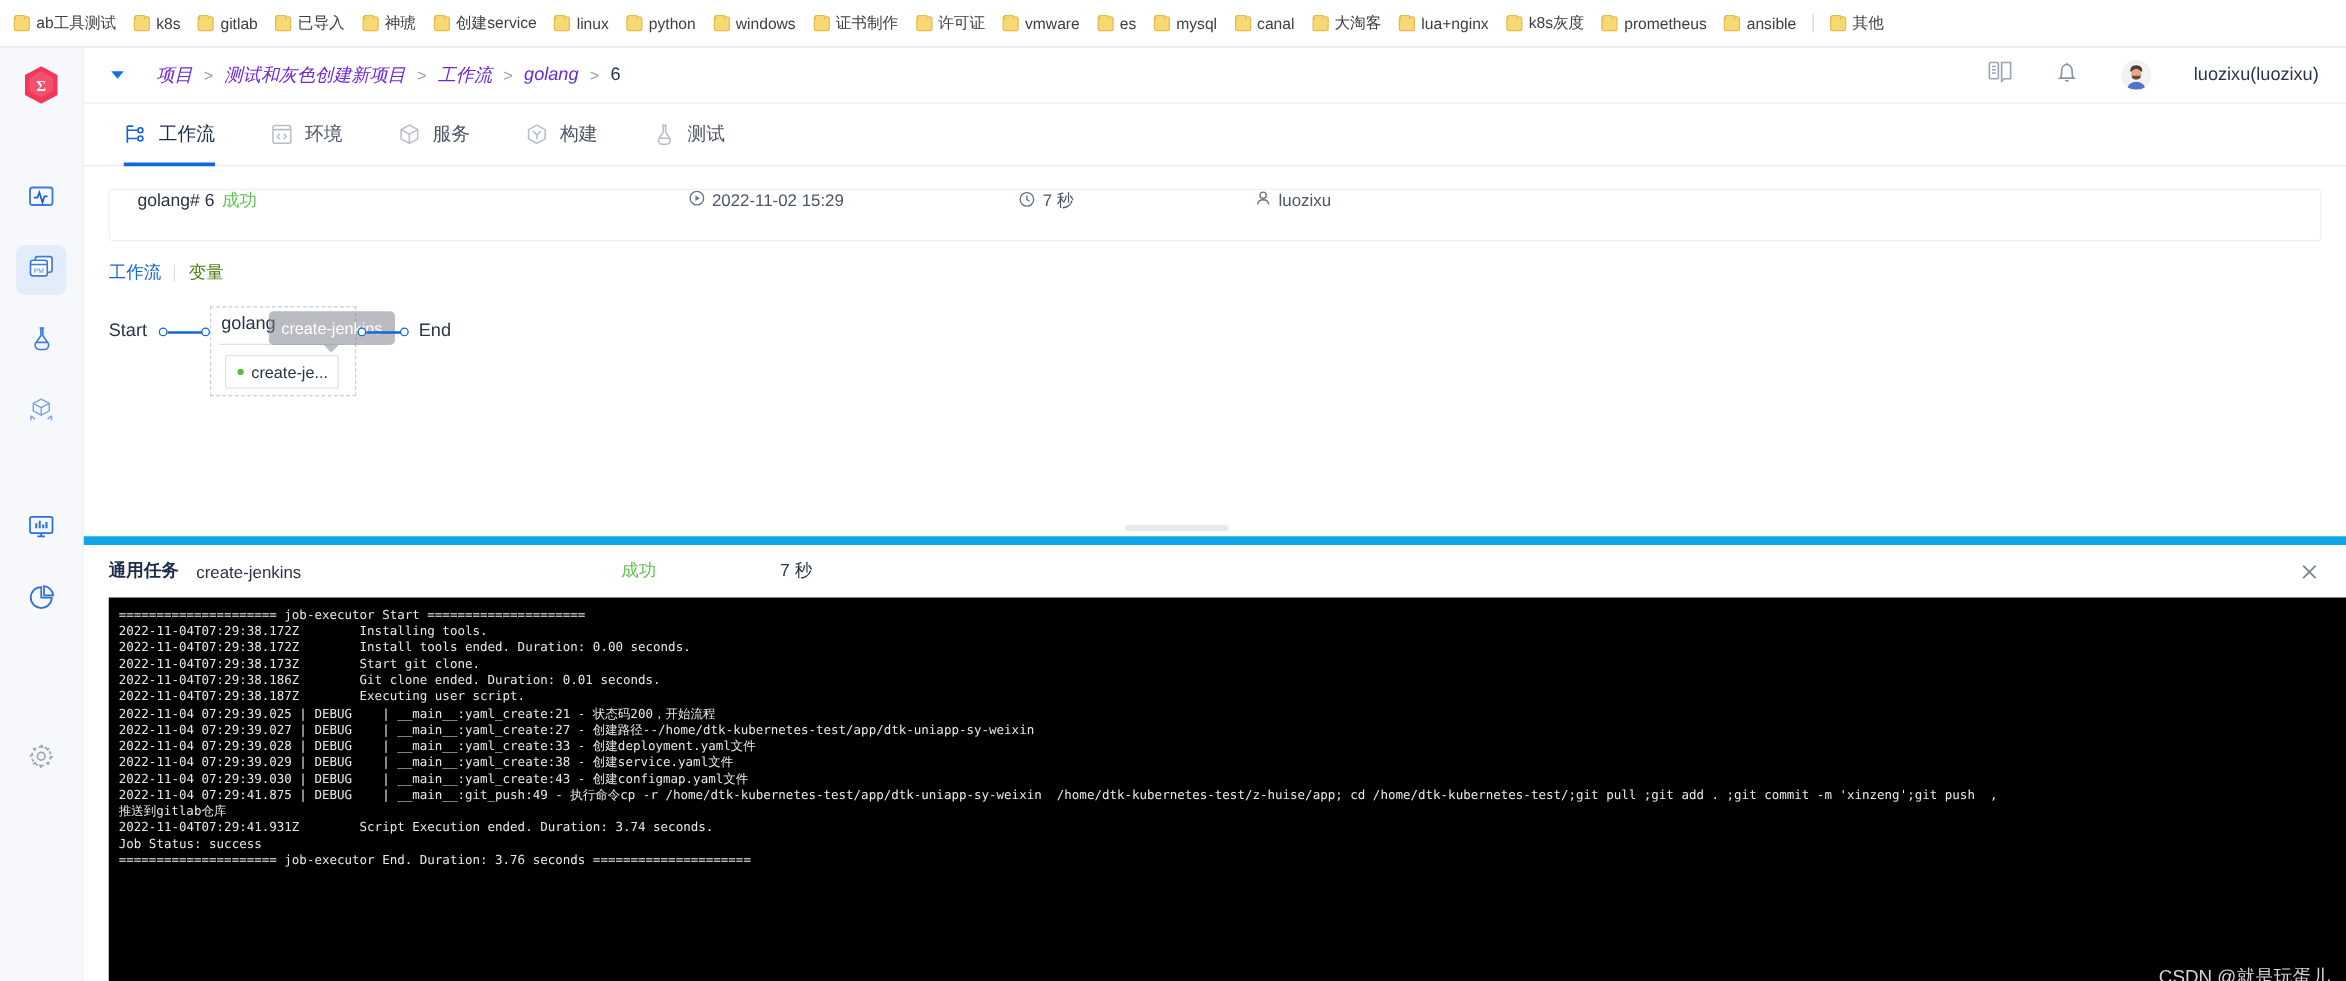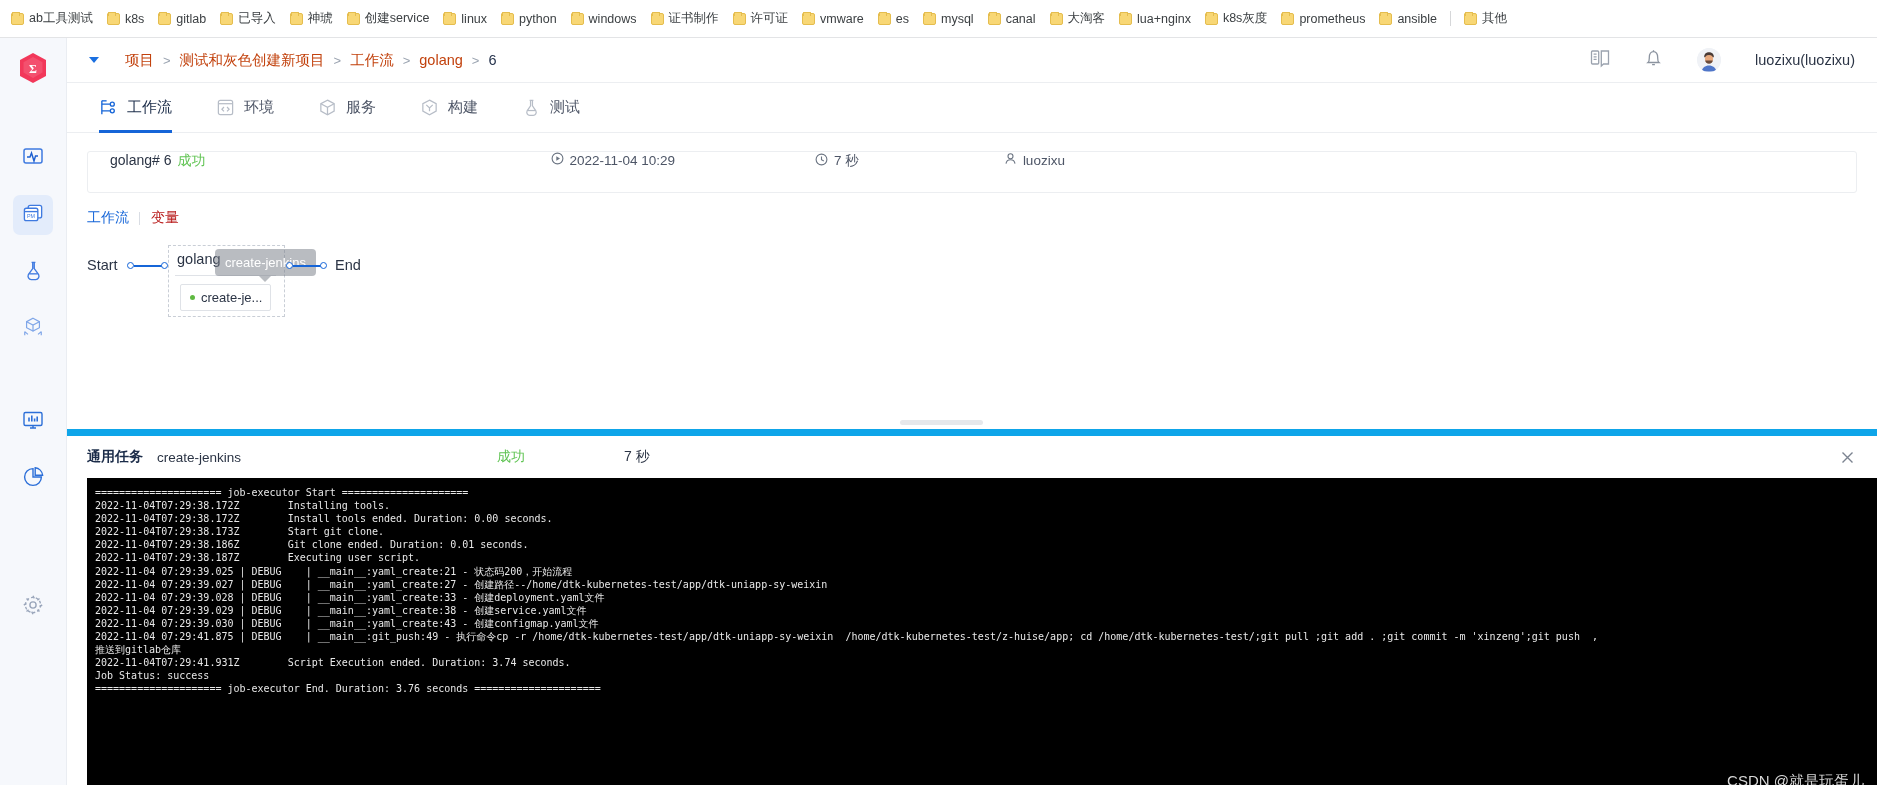--- a/index.html
+++ b/index.html
@@ -94,21 +94,21 @@
   }
   .caret-down {
     width: 0; height: 0;
     border-left: 5px solid transparent;
     border-right: 5px solid transparent;
     border-top: 6px solid #1a6fe0;
     margin-right: 26px;
   }
   #breadcrumb { display: flex; align-items: center; font-size: 14.5px; color: #1b2c49; }
   #breadcrumb .crumb { color: #26334d; }
-  #breadcrumb .crumb.link { color: #c2410c; cursor: pointer; }
+  #breadcrumb .crumb.link { color: #6d28d9; cursor: pointer; font-style: italic; }
   #breadcrumb .sep { color: #9aa3b0; margin: 0 9px; font-size: 13px; }
   .topbar-right { margin-left: auto; display: flex; align-items: center; gap: 34px; }
   .avatar {
     width: 24px; height: 24px; border-radius: 50%;
     background: #eef1f6;
     display: flex; align-items: center; justify-content: center;
     overflow: hidden;
   }
   #username { font-size: 14.5px; color: #2b3445; }
 
@@ -165,21 +165,21 @@
   #meta-dur { margin-left: 140px; }
   #meta-user { margin-left: 145px; }
 
   
   #subtabs {
     margin: 16px 0 0 20px;
     display: flex; align-items: center; gap: 0;
     font-size: 14px;
   }
   #subtabs .st { color: #1565d8; padding-right: 10px; }
-  #subtabs .st.muted { color: #b91c1c; padding-left: 11px; font-family: Liberation Serif, serif; }
+  #subtabs .st.muted { color: #4d7c0f; padding-left: 11px; font-family: Liberation Serif, serif; }
   #subtabs .vbar { width: 1px; height: 13px; background: #d9dde4; }
 
   
   #graph {
     position: relative;
     margin: 18px 0 0 20px;
     height: 90px;
     font-size: 14px;
     color: #2b3445;
   }
@@ -575,21 +575,21 @@
         <span id="run-title">golang# 6</span>
         <span id="run-status">成功</span>
 
         <span class="meta" id="meta-time">
           <span>
             <svg width="13" height="13" viewBox="0 0 13 13" fill="none" stroke="#6b7482" stroke-width="1.1">
               <circle cx="6.5" cy="6.5" r="5.4"></circle>
               <path d="M5.3 4.3 L9 6.5 L5.3 8.7 Z" fill="#6b7482" stroke="none"></path>
             </svg>
           </span>
-          <span>2022-11-04 10:29</span>
+          <span>2022-11-02 15:29</span>
         </span>
 
         <span class="meta" id="meta-dur">
           <span>
             <svg width="13" height="13" viewBox="0 0 13 13" fill="none" stroke="#6b7482" stroke-width="1.1">
               <circle cx="6.5" cy="6.5" r="5.4"></circle>
               <path d="M6.5 3.4 L6.5 6.7 L8.8 8"></path>
             </svg>
           </span>
           <span>7 秒</span>

